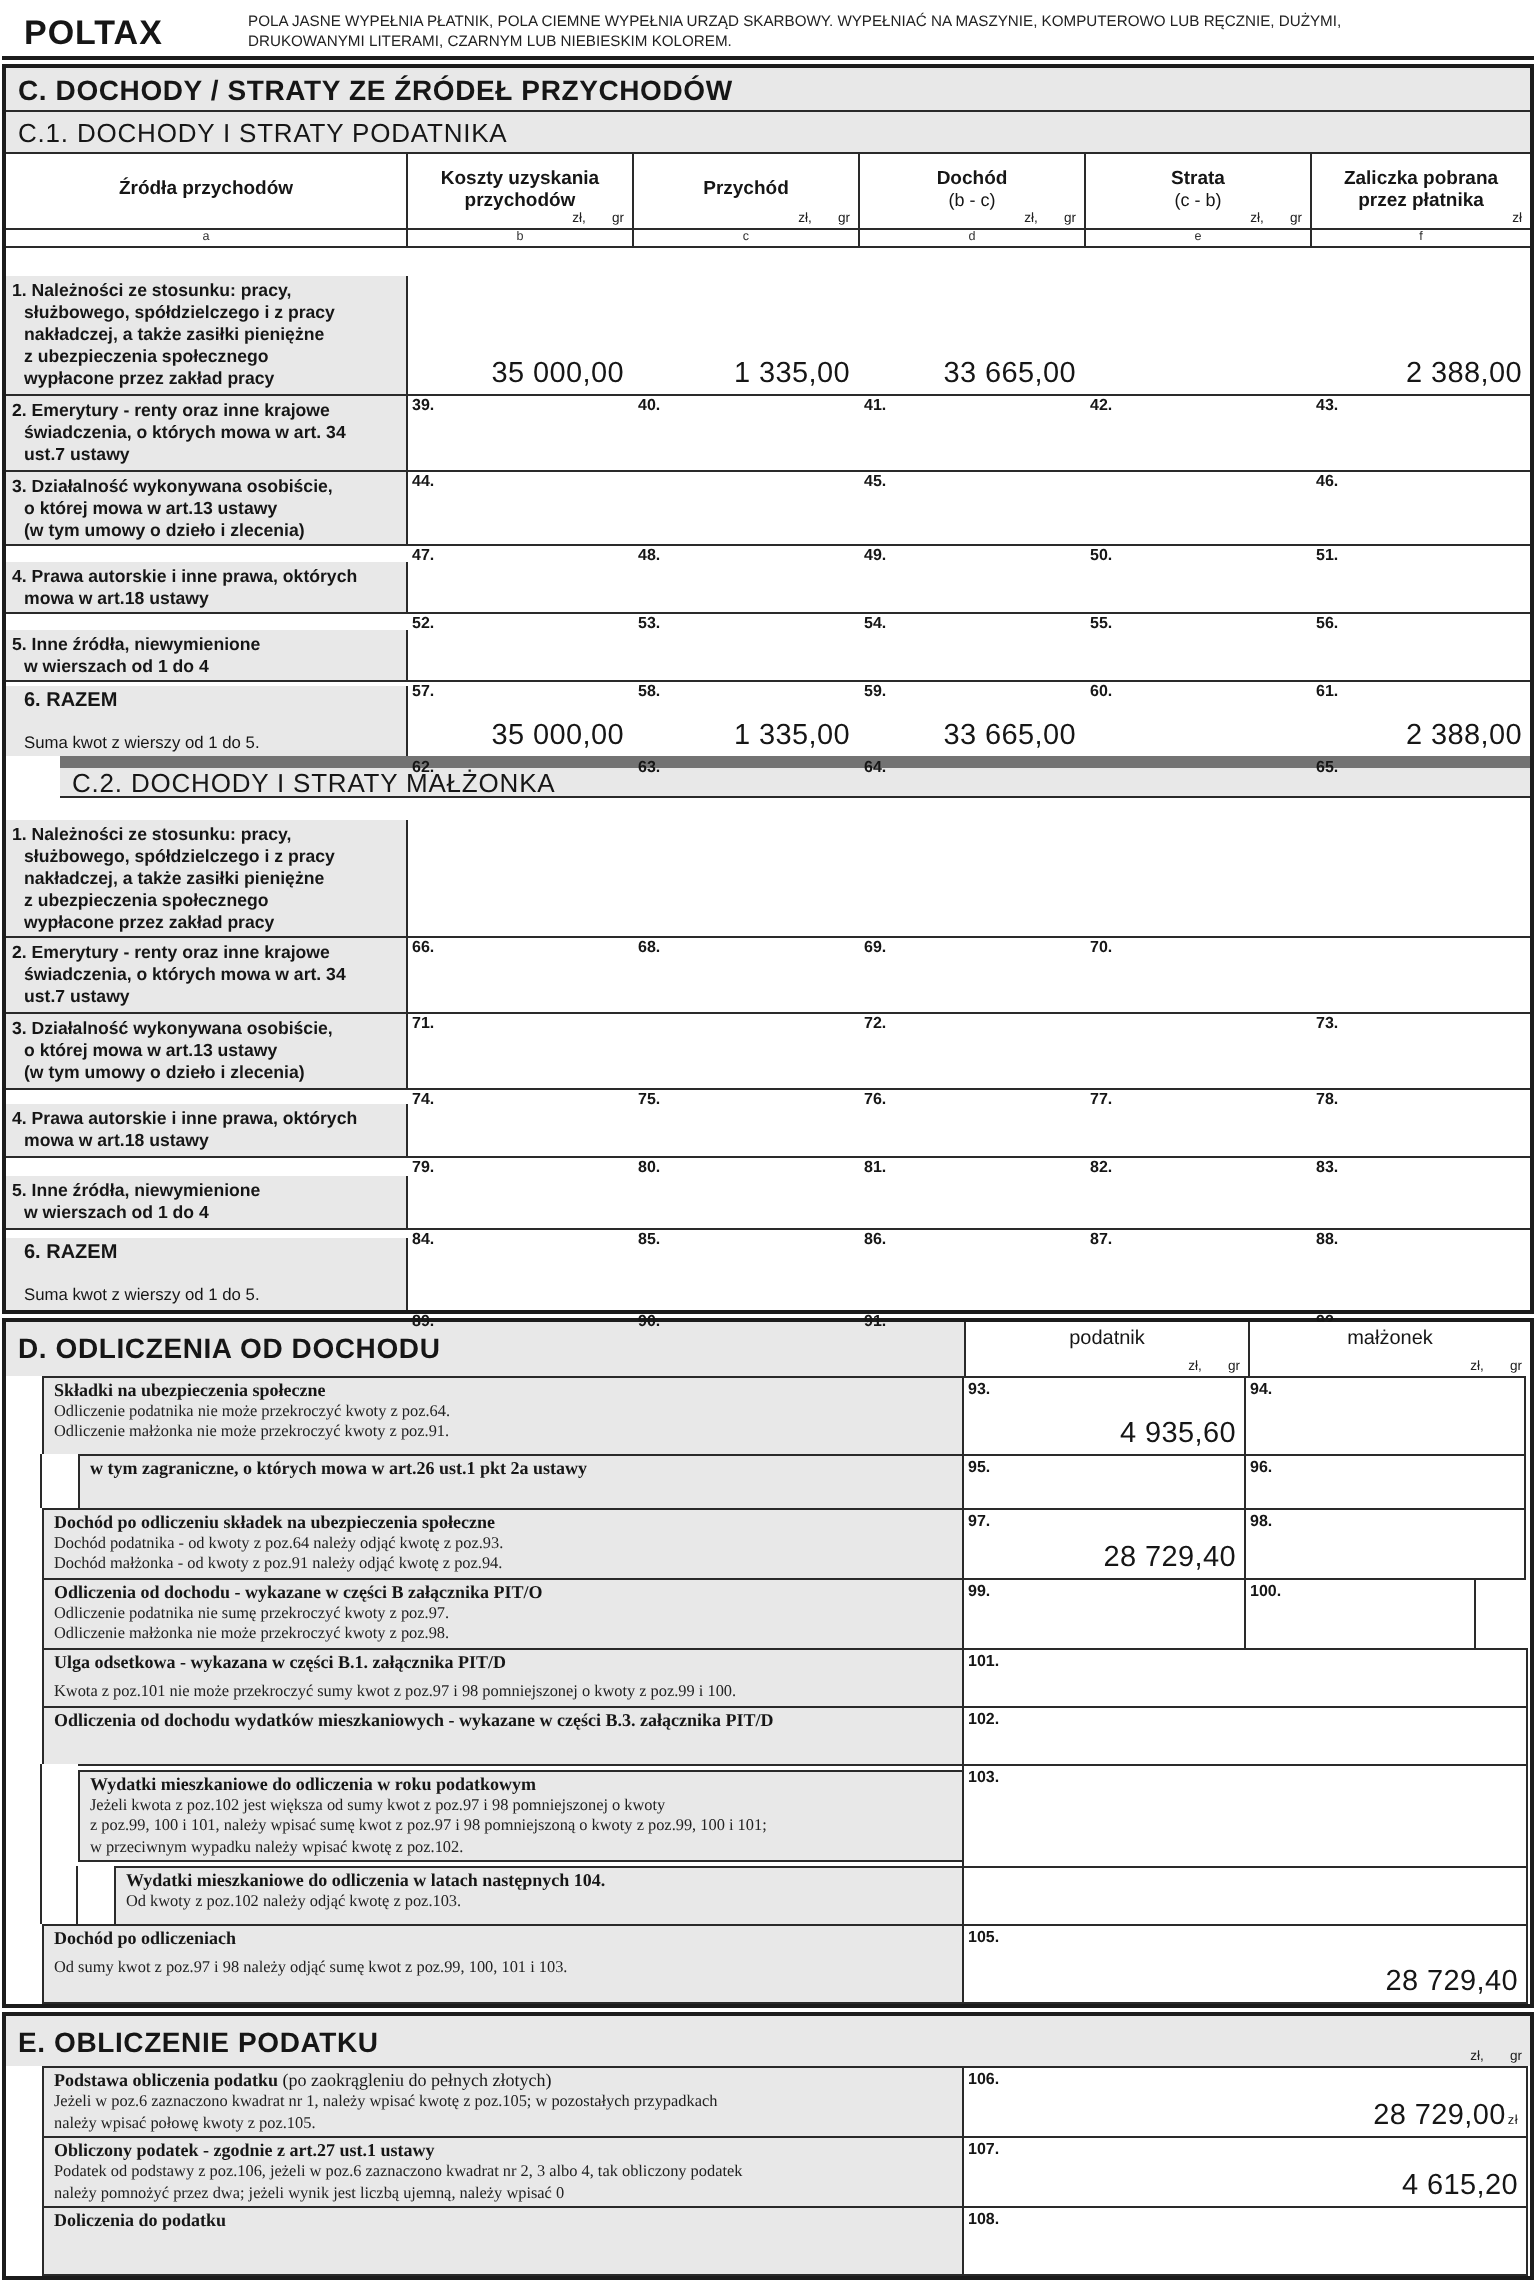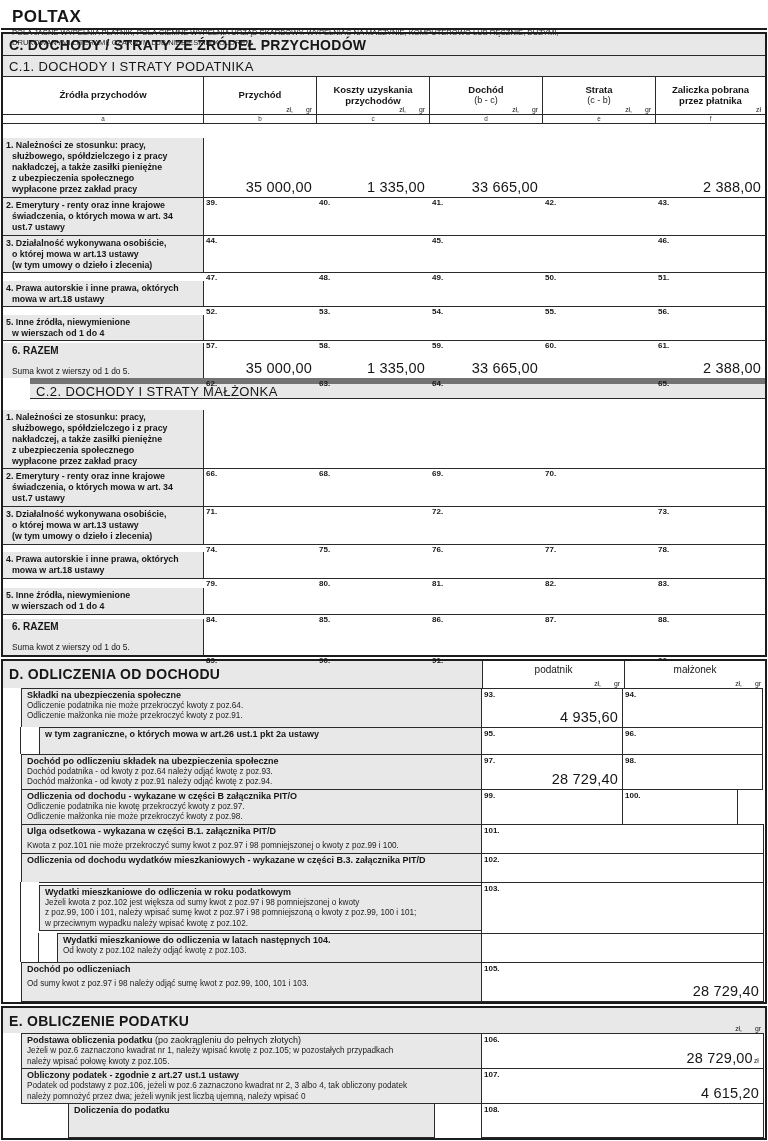--- a/index.html
+++ b/index.html
@@ -4,21 +4,21 @@
 <style>
   * { box-sizing: border-box; margin: 0; padding: 0; }
   body {
     width: 768px; height: 1141px; background: #fff;
     font-family: "Liberation Sans", "DejaVu Sans", sans-serif;
     color: #161616; overflow: hidden;
   }
   .page { width: 768px; height: 1141px; position: relative; background:#fff; }
 
   
-  .topbar { display:flex; padding: 5px 8px 2px 12px; height: 28px; flex-direction: column; }
+  .topbar { display:flex; padding: 5px 8px 2px 12px; height: 28px; }
   .brand { width: 112px; font-size: 17px; font-weight: 600; letter-spacing: .5px; padding-top:2px; }
   .instructions { font-size: 7.6px; line-height: 1.3; padding-top: 1px; color:#222; }
 
   .rule { border-top: 2.5px solid #1c1c1c; margin: 0 1px 2px; }
 
   .sect { margin: 0 1px; border: 2px solid #1c1c1c; background:#fff; }
   .secbar { background:#e8e8e8; border-bottom: 1px solid #2a2a2a; display:flex; align-items:center; padding-left:6px; }
   .secbar.big  { height: 22px; font-size: 14px; font-weight: bold; letter-spacing:.3px; }
   .secbar.sub  { height: 21px; font-size: 13px; font-weight: 400; letter-spacing:.4px; }
   .secbar.mid  { border-top: 6px solid #737373; margin-left: 27px; }
@@ -58,21 +58,21 @@
   .dcol { width:142px; border-left:1px solid #2a2a2a; background:#fff; position:relative;
           display:flex; align-items:flex-start; justify-content:center; font-size:10px; padding-top:3px; }
   .dcol.last { width:141px; }
   .ehead { display:flex; height: 25px; background:#e8e8e8; position:relative; }
   .ehead .dtitle { flex:1; }
 
   .drow { display:flex; align-items: stretch; margin-top: -1px; }
   .drow.first { margin-top: 0; }
   .dgut { width: 18px; background:#fff; flex:none; }
   .dgut.rail { border-right: 1px solid #2a2a2a; }
-  .dlab { flex:1; background:#e8e8e8; border:1px solid #2a2a2a; padding: 1px 20px 1px 5px; }
+  .dlab { flex:1; background:#e8e8e8; border:1px solid #2a2a2a; padding: 1px 20px 1px 5px; font-family: Liberation Serif, serif; }
   .dlab.boxed { margin: 3px 0 3px; }
   .dlt { font-size: 9px; font-weight: bold; line-height: 1.22; }
   .dltr { font-weight: 400; }
   .dll { font-size: 8.2px; font-weight: 400; line-height: 1.28; color:#222; }
   .dfields { width: 283px; flex:none; display:flex; align-items:stretch; }
   .dfld { position:relative; background:#fff; border:1px solid #2a2a2a; margin-left:-1px; }
 </style>
 </head>
 <body>
 
@@ -90,26 +90,26 @@
 
   <div class="sect">
     <div class="secbar big">C. DOCHODY / STRATY ZE ŹRÓDEŁ PRZYCHODÓW</div>
     <div class="secbar sub">C.1. DOCHODY I STRATY PODATNIKA</div>
 
     <div class="ihead">
       <div class="ihc lab">
         <div class="ihtitle">Źródła przychodów</div>
       </div>
       <div class="ihc">
-        <div class="ihtitle">Przychód</div>
-        <div class="units"><span>zł,</span><span class="gr">gr</span></div>
-      </div>
-      <div class="ihc">
         <div class="ihtitle">Koszty uzyskania
 przychodów</div>
+        <div class="units"><span>zł,</span><span class="gr">gr</span></div>
+      </div>
+      <div class="ihc">
+        <div class="ihtitle">Przychód</div>
         <div class="units"><span>zł,</span><span class="gr">gr</span></div>
       </div>
       <div class="ihc">
         <div class="ihtitle">Dochód</div>
         <div class="ihsub">(b - c)</div>
         <div class="units"><span>zł,</span><span class="gr">gr</span></div>
       </div>
       <div class="ihc">
         <div class="ihtitle">Strata</div>
         <div class="ihsub">(c - b)</div>
@@ -428,21 +428,21 @@
             </div>
             <div class="dfld" style="width: 141px;">
               <div class="fnum">98.</div>
             </div>
           </div>
         </div>
         <div class="drow" style="min-height: 33px;">
           <div class="dgut"></div>
           <div class="dlab">
             <div class="dlt">Odliczenia od dochodu - wykazane w części B załącznika PIT/O</div>
-            <div class="dll">Odliczenie podatnika nie kwotę przekroczyć kwoty z poz.97.</div>
+            <div class="dll">Odliczenie podatnika nie sumę przekroczyć kwoty z poz.97.</div>
             <div class="dll">Odliczenie małżonka nie może przekroczyć kwoty z poz.98.</div>
           </div>
           <div class="dfields">
             <div class="dfld" style="width: 142px; text-decoration: underline;">
               <div class="fnum">99.</div>
             </div>
             <div class="dfld" style="width: 116px;">
               <div class="fnum">100.</div>
             </div>
           </div>
@@ -542,21 +542,21 @@
             <div class="dll">Podatek od podstawy z poz.106, jeżeli w poz.6 zaznaczono kwadrat nr 2, 3 albo 4, tak obliczony podatek</div>
             <div class="dll">należy pomnożyć przez dwa; jeżeli wynik jest liczbą ujemną, należy wpisać 0</div>
           </div>
           <div class="dfields">
             <div class="dfld" style="width: 100%;">
               <div class="fnum">107.</div>
               <div class="fval">4 615,20</div>
             </div>
           </div>
         </div>
-        <div class="drow" style="min-height: 35px; gap: 47px;">
+        <div class="drow" style="min-height: 35px;">
           <div class="dgut"></div>
           <div class="dlab">
             <div class="dlt">Doliczenia do podatku</div>
           </div>
           <div class="dfields">
             <div class="dfld" style="width: 100%;">
               <div class="fnum">108.</div>
             </div>
           </div>
         </div>

